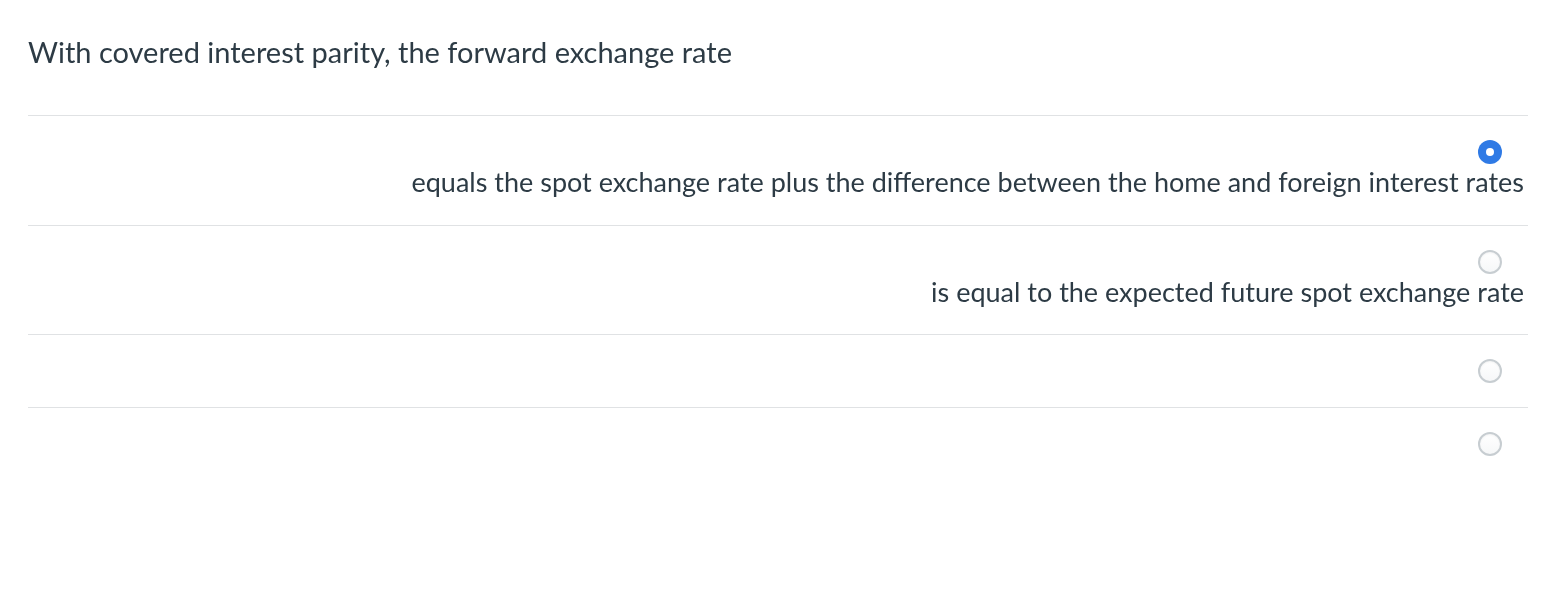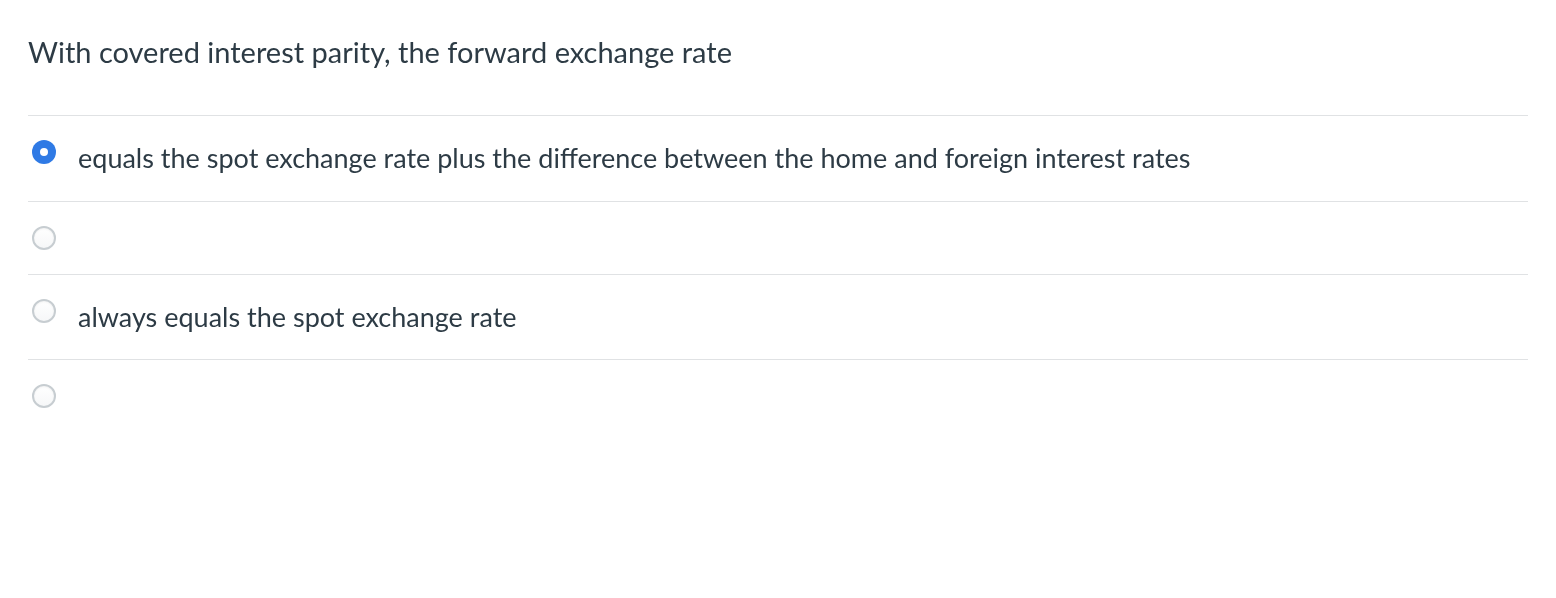--- a/index.html
+++ b/index.html
@@ -20,24 +20,25 @@
       font-weight: 400;
       color: #2d3b45;
       margin-bottom: 44px;
       line-height: 1.35;
     }
     .options {
       border-top: 1px solid #e0e2e4;
     }
     .option-row {
       display: flex;
-      align-items: flex-start;
+      align-items: flex-end;
       padding: 24px 4px;
       border-bottom: 1px solid #e0e2e4;
       cursor: pointer;
+      flex-direction: column;
     }
     .option-row:last-child {
       border-bottom: none;
     }
     .radio {
       width: 24px;
       height: 24px;
       border-radius: 50%;
       border: 2px solid #c7cdd1;
       background: linear-gradient(#ffffff, #f6f7f8);
@@ -76,25 +77,25 @@
 
 <div class="options">
 
   <label class="option-row">
     <span class="radio selected"></span>
     <span class="option-label">equals the spot exchange rate plus the difference between the home and foreign interest rates</span>
   </label>
 
   <label class="option-row">
     <span class="radio"></span>
+    <span class="option-label">is equal to the expected future spot exchange rate</span>
   </label>
 
   <label class="option-row">
     <span class="radio"></span>
-    <span class="option-label">always equals the spot exchange rate</span>
   </label>
 
   <label class="option-row">
     <span class="radio"></span>
   </label>
 
 
 </div>
 
 </body></html>

